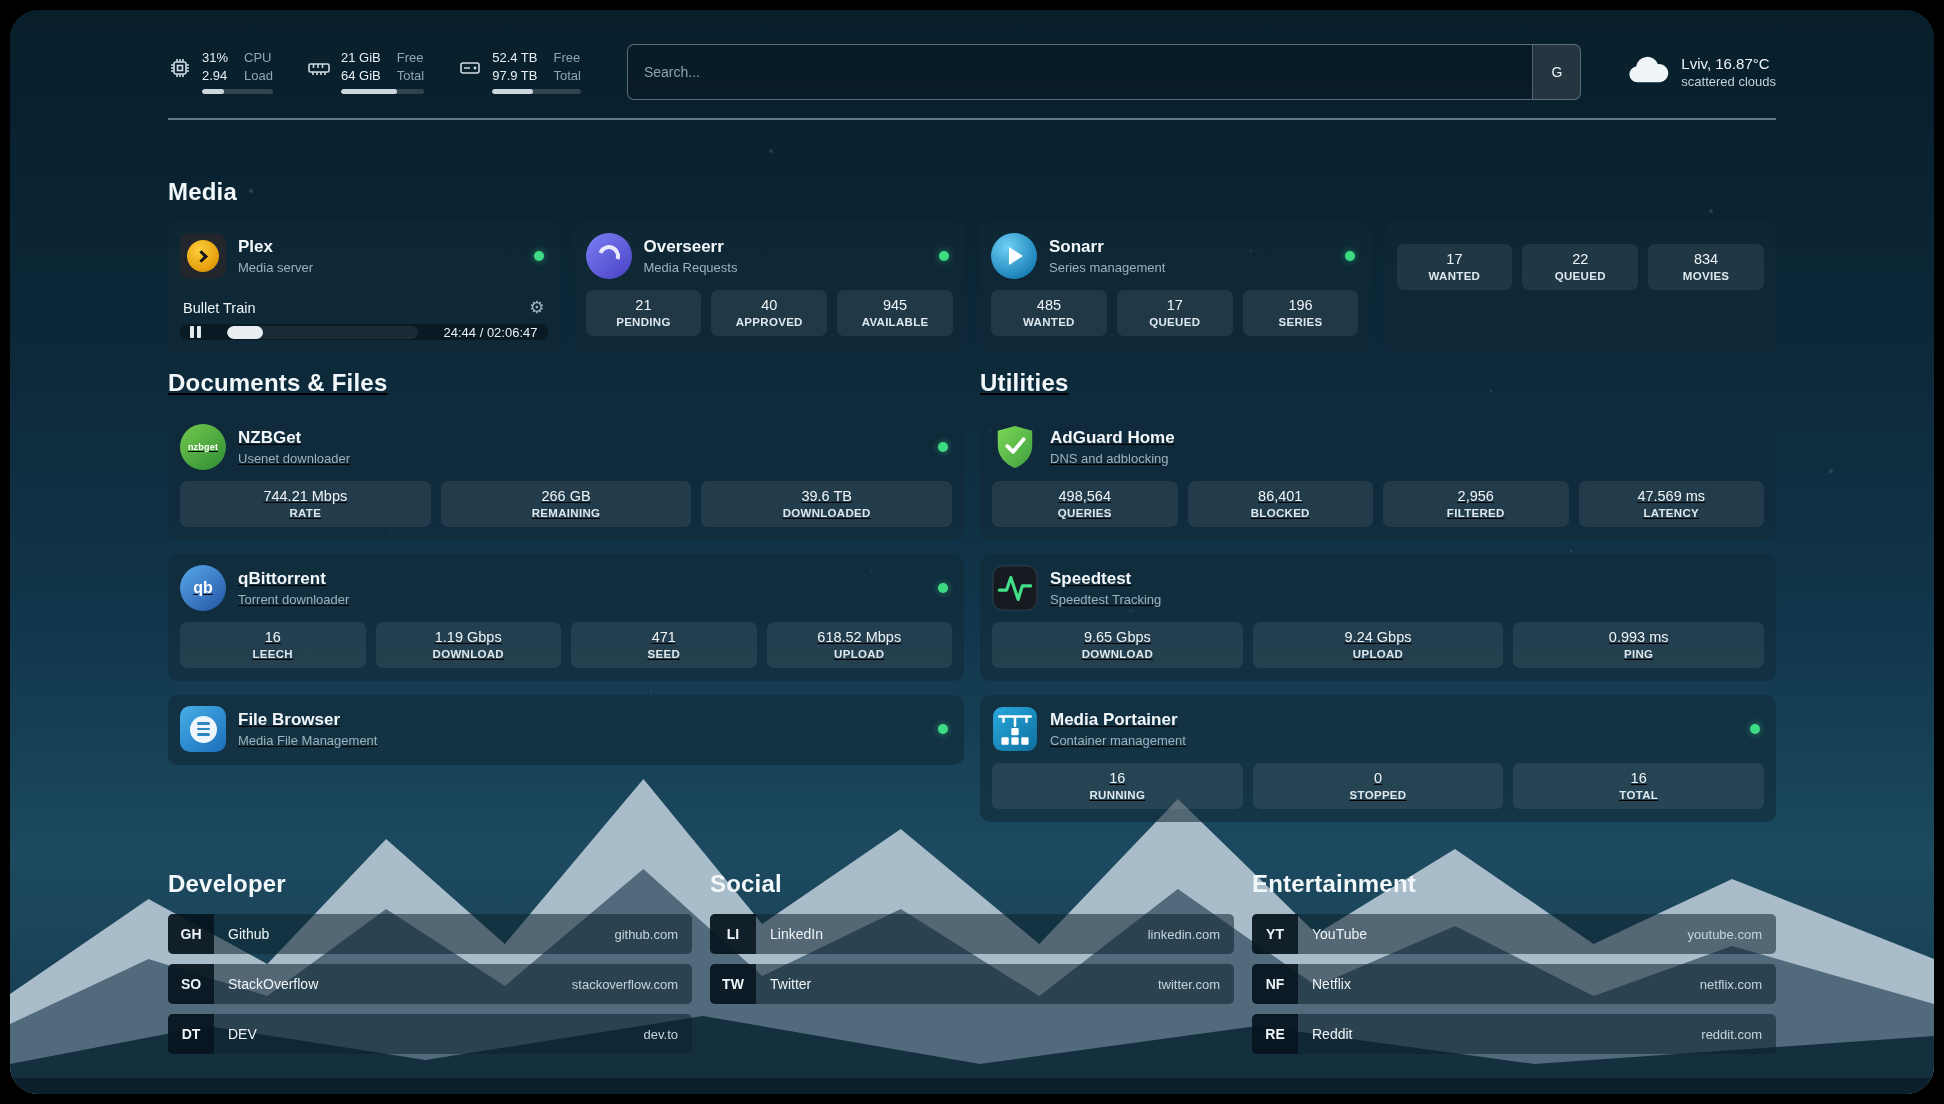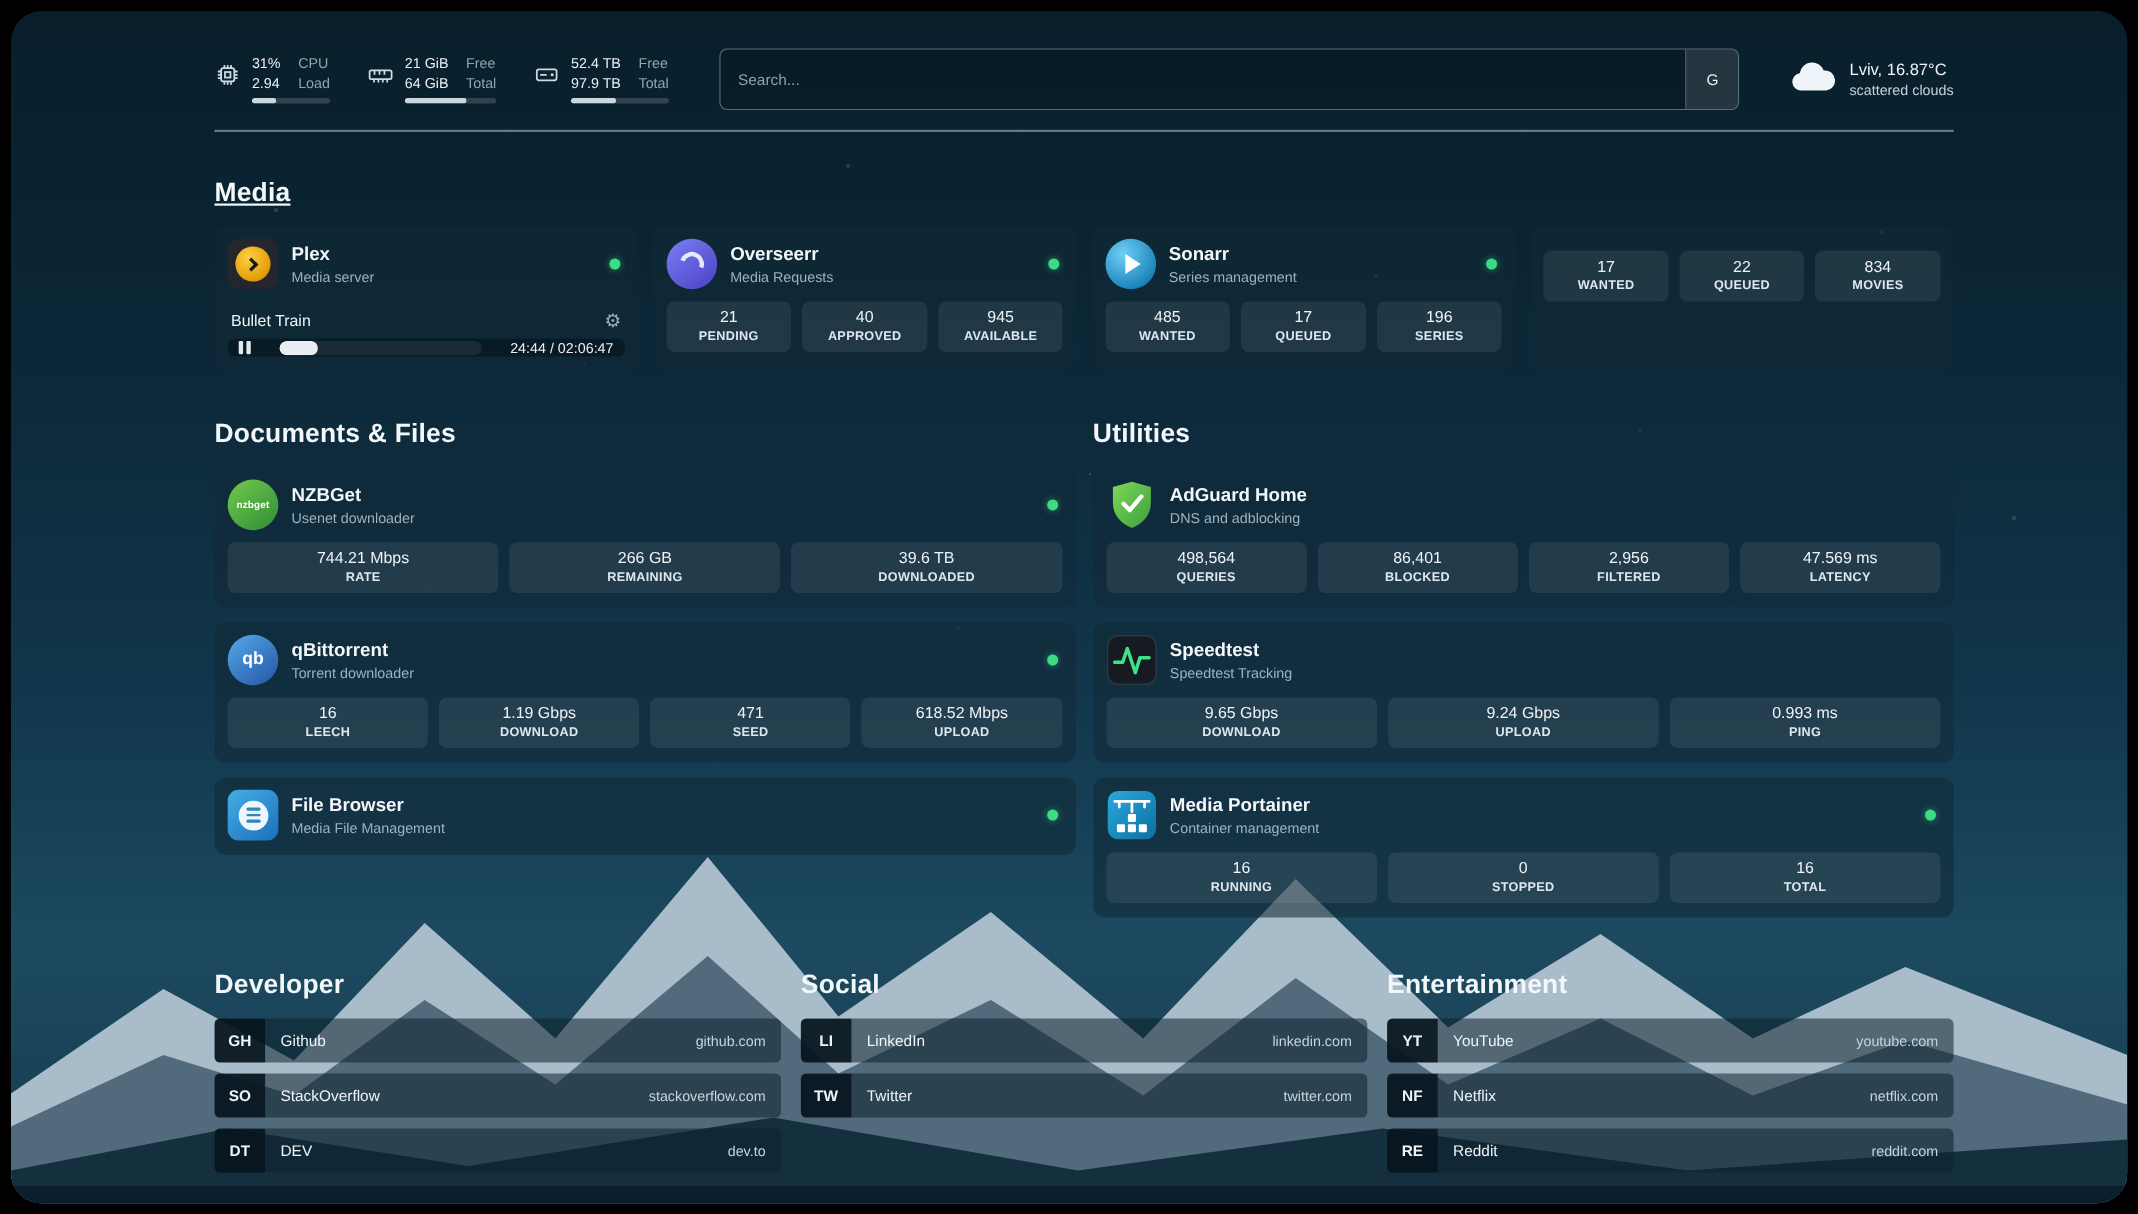--- a/index.html
+++ b/index.html
@@ -1,18 +1,18 @@
 <!DOCTYPE html>
 <html style="--status: #3ddc84;"><head>
 <meta charset="utf-8">
 <style>
   * { box-sizing: border-box; margin: 0; padding: 0; }
   html,body { width:1944px; height:1104px; background:#000; font-family:"Liberation Sans",sans-serif; overflow:hidden; }
   .screen { position:absolute; inset:10px; border-radius:28px; overflow:hidden;
-    background:linear-gradient(180deg,#081e2b 0%,#0c2838 30%,#11354a 55%,#174258 70%,#1d4a60 78%,#153a4e 100%);padding-left:27px; }
+    background:linear-gradient(180deg,#081e2b 0%,#0c2838 30%,#11354a 55%,#174258 70%,#1d4a60 78%,#153a4e 100%); }
   
   .bg { position:absolute; left:0; right:0; bottom:0; height:430px; z-index:0; }
   .bg svg { width:100%; height:100%; display:block; }
   .specks { position:absolute; top:0; left:0; width:2px; height:2px; border-radius:50%; background:transparent; z-index:1;
     box-shadow: 240px 180px 0 1px rgba(255,255,255,.14), 520px 320px 0 0 rgba(255,255,255,.18),
       760px 140px 0 1px rgba(255,255,255,.12), 980px 420px 0 0 rgba(255,255,255,.16),
       1240px 240px 0 1px rgba(255,255,255,.12), 1480px 380px 0 0 rgba(255,255,255,.15),
       1700px 200px 0 1px rgba(255,255,255,.12), 380px 520px 0 0 rgba(255,255,255,.14),
       860px 560px 0 1px rgba(255,255,255,.10), 1560px 540px 0 0 rgba(255,255,255,.13),
       300px 640px 0 0 rgba(255,255,255,.12), 1820px 460px 0 1px rgba(255,255,255,.12),
@@ -36,21 +36,21 @@
   .search-btn { width:48px; background:rgba(255,255,255,.12); border:0; border-left:1px solid rgba(158,178,192,.35);
     color:#e9f0f4; font-size:14px; cursor:pointer; font-family:inherit; }
   .weather { display:flex; gap:12px; align-items:center; }
   .weather svg { width:42px; height:30px; }
   .w-loc { font-size:15px; color:#eef4f7; }
   .w-cond { font-size:13px; color:#c2d2da; margin-top:2px; }
   .divider { margin-top:18px; border-bottom:2px solid rgba(214,230,238,.45); }
 
   
   .sec-title { font-size:24px; font-weight:600; color:#f2f7fa; letter-spacing:.2px; }
-  .media-title { margin-top:42px;text-decoration:underline; }
+  .media-title { margin-top:58px; }
   .media-grid { display:grid; grid-template-columns:repeat(4,1fr); gap:14px; margin-top:16px; }
 
   .card { background:rgba(17,42,55,.58); border-radius:10px; padding:11px 12px 13px; }
   .card-head { display:flex; align-items:center; gap:12px; }
   .app-meta { flex:1; min-width:0; }
   .app-name { font-size:17px; font-weight:600; color:#f3f7fa; }
   .app-sub { font-size:13px; color:#9db2bd; margin-top:3px; }
   .dot { width:10px; height:10px; border-radius:50%; background:var(--status,#3ddc84);
     box-shadow:0 0 7px rgba(61,220,132,.55); flex:none; margin-right:4px; }
   .stats { display:flex; gap:10px; margin-top:11px; }
@@ -90,21 +90,21 @@
   .gear { color:#9db2bd; font-size:17px; cursor:pointer; line-height:1; }
   .player { margin-top:8px; height:16px; background:rgba(4,14,21,.55); border-radius:6px;
     display:flex; align-items:center; padding:0 10px; gap:26px; }
   .pause { display:flex; gap:3.5px; cursor:pointer; }
   .pause i { width:3.5px; height:12px; background:#dfe9ee; border-radius:1px; }
   .p-track { flex:1; height:13px; border-radius:7px; background:rgba(255,255,255,.08); overflow:hidden; cursor:pointer; }
   .p-fill { height:100%; background:#e8eef2; border-radius:7px; }
   .p-time { font-size:13px; color:#e8eef2; }
 
   
-  .two-col { display:grid; grid-template-columns:1fr 1fr; gap:16px; margin-top:44px; }
+  .two-col { display:grid; grid-template-columns:1fr 1fr; gap:16px; margin-top:16px;text-decoration:underline; }
   .col .card { margin-top:14px; }
   .col .card:first-of-type { margin-top:16px; }
 
   
   .bm-grid { display:grid; grid-template-columns:1fr 1fr 1fr; gap:18px; margin-top:48px; }
   .bm-row { display:flex; align-items:center; height:40px; margin-top:10px; border-radius:5px; overflow:hidden;
     background:rgba(13,34,46,.55); cursor:pointer; }
   .bm-col .bm-row:first-of-type { margin-top:16px; }
   .bm-abbr { width:46px; align-self:stretch; display:flex; align-items:center; justify-content:center;
     background:rgba(6,19,28,.85); font-weight:700; font-size:14px; color:#eef4f7; flex:none; }

